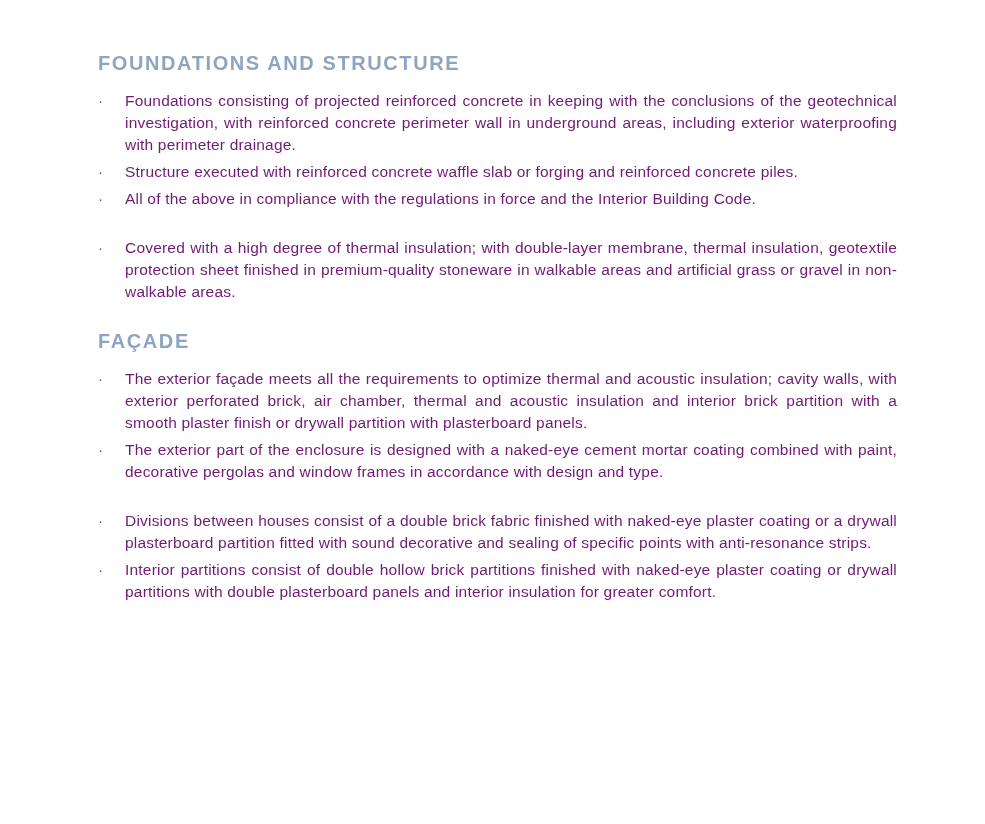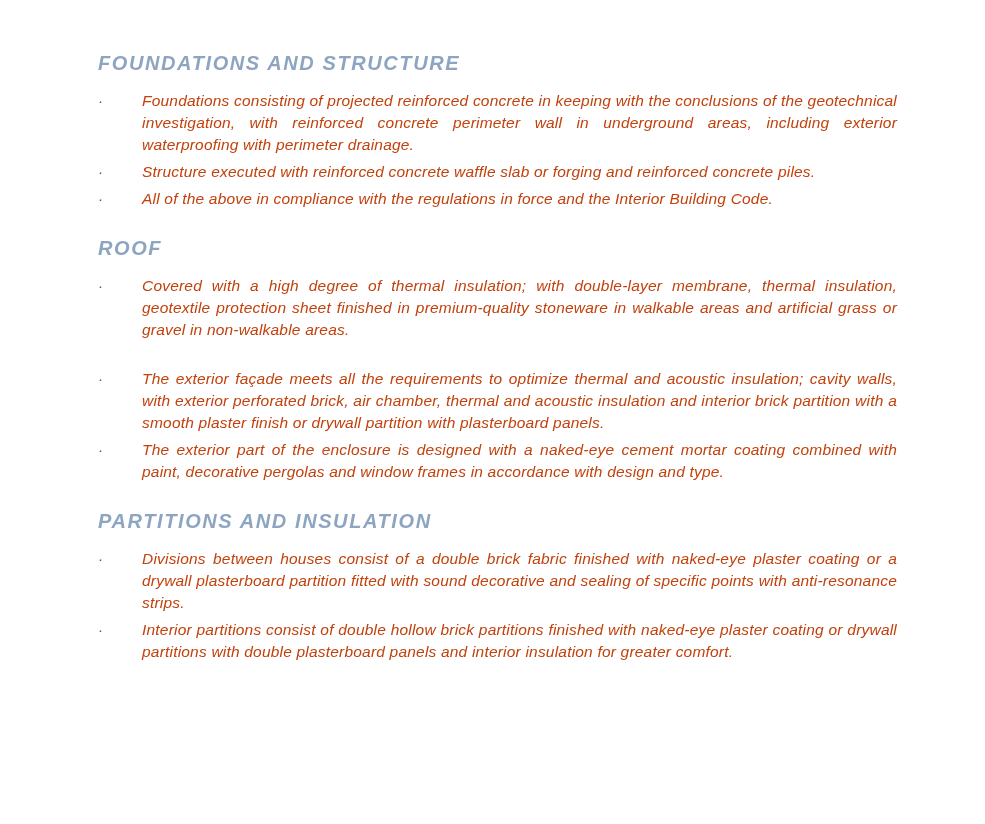--- a/index.html
+++ b/index.html
@@ -15,21 +15,20 @@
   }
   .page {
     box-sizing: border-box;
     width: 985px;
     height: 824px;
     padding: 52px 88px 0 98px;
     background: #ffffff;
   }
   .spec-section {
     margin-top: 27px;
-    font-style: italic;
   }
   .spec-section:first-child {
     margin-top: 0;
   }
   .section-heading {
     margin: 0 0 15px 0;
     font-size: 20px;
     font-weight: bold;
     line-height: 1.15;
     letter-spacing: 1.6px;
@@ -54,23 +53,22 @@
     font-size: 15px;
     line-height: 22px;
     color: #58595c;
     text-align: left;
   }
   .bullet-text {
     flex: 1;
     font-size: 15.5px;
     line-height: 22px;
     letter-spacing: 0.2px;
-    color: #c2410c;
+    color: #701a75;
     text-align: justify;
-    margin-left: 17px;
   }
 </style>
 </head>
 <body>
 
 <div class="page">
 
   <section class="spec-section">
     <h2 class="section-heading">FOUNDATIONS AND STRUCTURE</h2>
     <ul class="bullet-list">
@@ -83,44 +81,43 @@
         <span class="bullet-text">Structure executed with reinforced concrete waffle slab or forging and reinforced concrete piles.</span>
       </li>
       <li class="bullet-item">
         <span class="bullet">·</span>
         <span class="bullet-text">All of the above in compliance with the regulations in force and the Interior Building Code.</span>
       </li>
     </ul>
   </section>
 
   <section class="spec-section">
-    <h2 class="section-heading">ROOF</h2>
     <ul class="bullet-list">
       <li class="bullet-item">
         <span class="bullet">·</span>
         <span class="bullet-text">Covered with a high degree of thermal insulation; with double-layer membrane, thermal insulation, geotextile protection sheet finished in premium-quality stoneware in walkable areas and artificial grass or gravel in non-walkable areas.</span>
       </li>
     </ul>
   </section>
 
   <section class="spec-section">
+    <h2 class="section-heading">FAÇADE</h2>
     <ul class="bullet-list">
       <li class="bullet-item">
         <span class="bullet">·</span>
         <span class="bullet-text">The exterior façade meets all the requirements to optimize thermal and acoustic insulation; cavity walls, with exterior perforated brick, air chamber, thermal and acoustic insulation and interior brick partition with a smooth plaster finish or drywall partition with plasterboard panels.</span>
       </li>
       <li class="bullet-item">
         <span class="bullet">·</span>
         <span class="bullet-text">The exterior part of the enclosure is designed with a naked-eye cement mortar coating combined with paint, decorative pergolas and window frames in accordance with design and type.</span>
       </li>
     </ul>
   </section>
 
   <section class="spec-section">
-    <h2 class="section-heading">PARTITIONS AND INSULATION</h2>
     <ul class="bullet-list">
       <li class="bullet-item">
         <span class="bullet">·</span>
         <span class="bullet-text">Divisions between houses consist of a double brick fabric finished with naked-eye plaster coating or a drywall plasterboard partition fitted with sound decorative and sealing of specific points with anti-resonance strips.</span>
       </li>
       <li class="bullet-item">
         <span class="bullet">·</span>
         <span class="bullet-text">Interior partitions consist of double hollow brick partitions finished with naked-eye plaster coating or drywall partitions with double plasterboard panels and interior insulation for greater comfort.</span>
       </li>
     </ul>

